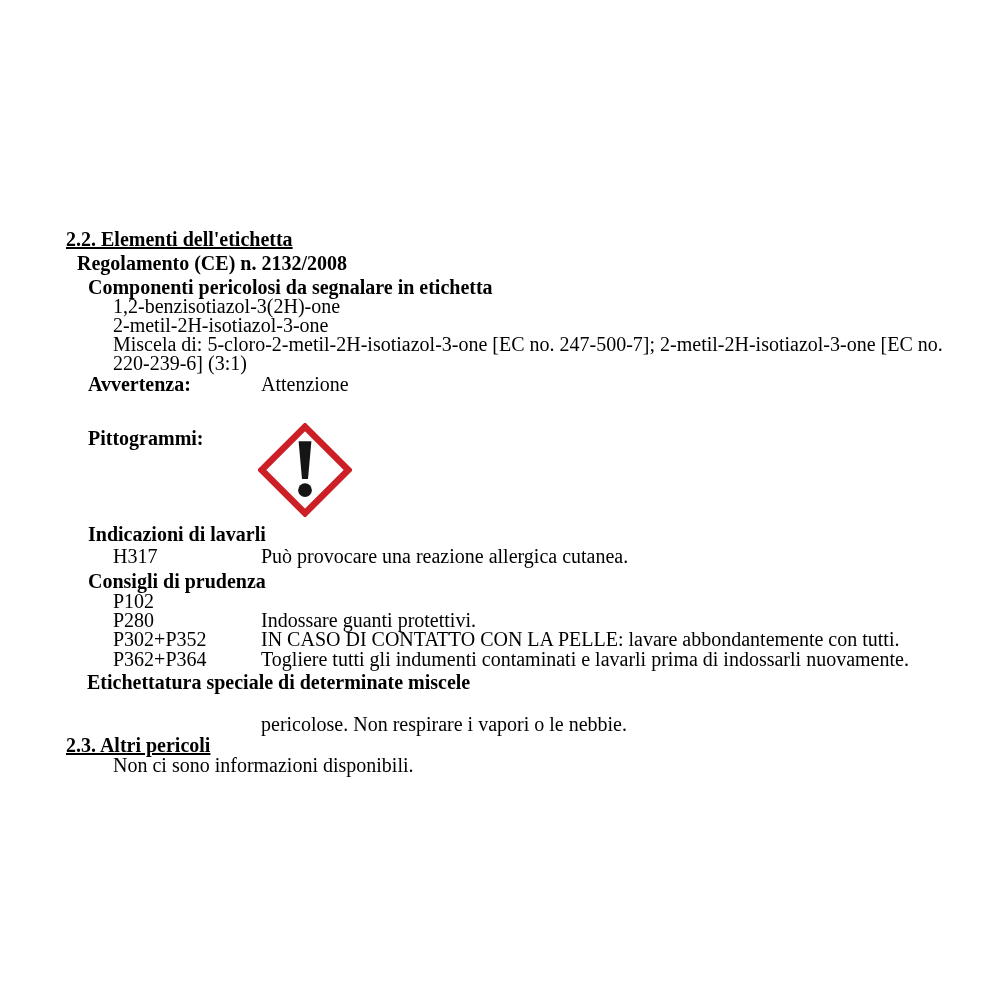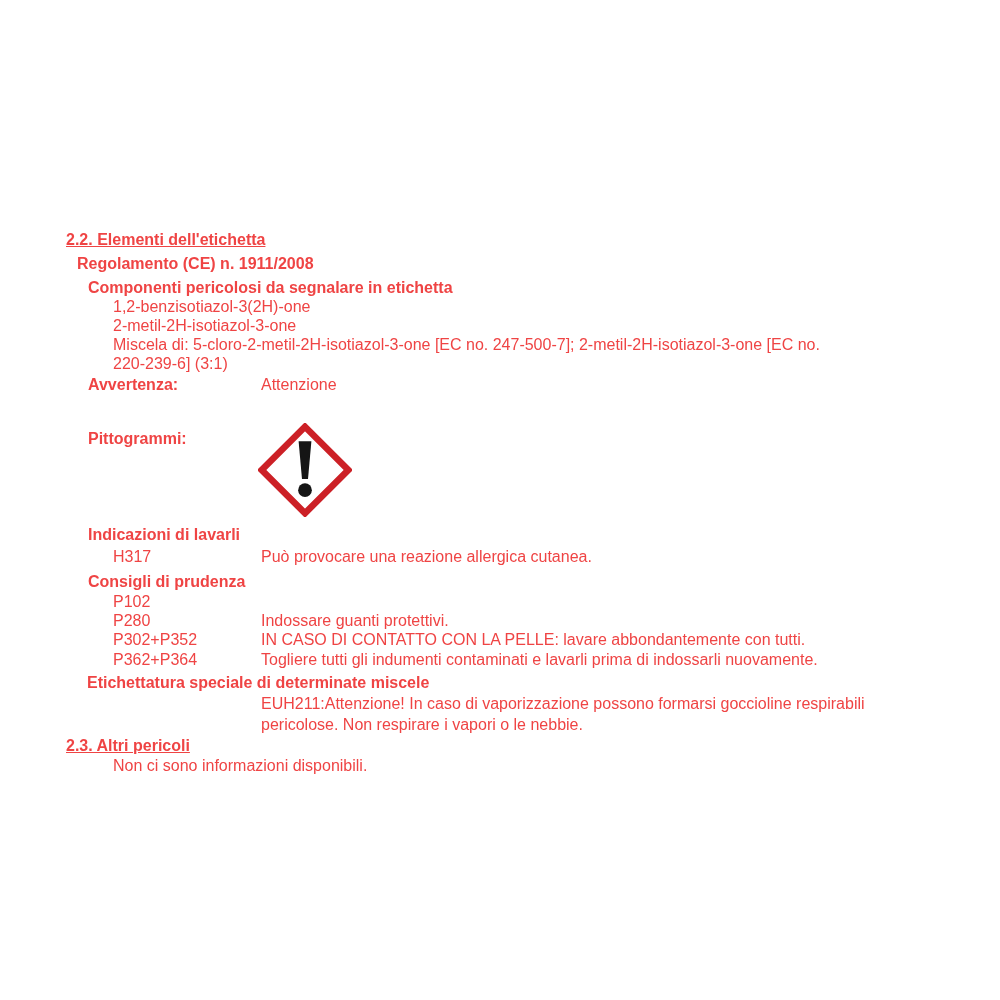--- a/index.html
+++ b/index.html
@@ -7,24 +7,25 @@
     width:1000px;height:1000px;
     background:#ffffff;
     font-family:"Liberation Sans", sans-serif;
     color:#1f1f1f;
     position:relative;
     overflow:hidden;
   }
   .doc{position:absolute;inset:0;}
   .row{
     position:absolute;
-    font-size:16px;
+    font-size:20px;
     line-height:19px;
     white-space:nowrap;
-    color:#ef4444;
+    color:#000000;
+    font-family:Liberation Serif, serif;
   }
   .b{font-weight:bold;}
   .u{text-decoration:underline;}
   
   .lv0{left:66px;}
   .lv1{left:77px;}
   .lv2{left:88px;}
   .lv3{left:113px;}
   .val{left:261px;text-align:center;}
   .picto{
@@ -33,21 +34,21 @@
     width:94px; height:94px;
   }
 </style>
 </head>
 <body>
 
 <div class="doc">
 
   <div class="row lv0 b u" style="top:230px">2.2. Elementi dell'etichetta</div>
 
-  <div class="row lv1 b" style="top:254px">Regolamento (CE) n. 1911/2008</div>
+  <div class="row lv1 b" style="top:254px">Regolamento (CE) n. 2132/2008</div>
 
   <div class="row lv2 b" style="top:278px">Componenti pericolosi da segnalare in etichetta</div>
 
   <div class="row lv3" style="top:297px">1,2-benzisotiazol-3(2H)-one</div>
   <div class="row lv3" style="top:316px">2-metil-2H-isotiazol-3-one</div>
   <div class="row lv3" style="top:335px">Miscela di: 5-cloro-2-metil-2H-isotiazol-3-one [EC no. 247-500-7]; 2-metil-2H-isotiazol-3-one [EC no.</div>
   <div class="row lv3" style="top:354px">220-239-6] (3:1)</div>
 
   <div class="row lv2 b" style="top:375px">Avvertenza:</div>
   <div class="row val" style="top:375px">Attenzione</div>
@@ -71,19 +72,18 @@
   <div class="row lv3" style="top:611px">P280</div>
   <div class="row val" style="top:611px">Indossare guanti protettivi.</div>
 
   <div class="row lv3" style="top:630px">P302+P352</div>
   <div class="row val" style="top:630px">IN CASO DI CONTATTO CON LA PELLE: lavare abbondantemente con tutti.</div>
 
   <div class="row lv3" style="top:650px">P362+P364</div>
   <div class="row lv2 b" style="top:673px; left:87px">Etichettatura speciale di determinate miscele</div>
 
   <div class="row val" style="top:650px">Togliere tutti gli indumenti contaminati e lavarli prima di indossarli nuovamente.</div>
-  <div class="row val" style="top:694px">EUH211:Attenzione! In caso di vaporizzazione possono formarsi goccioline respirabili</div>
   <div class="row val" style="top:715px">pericolose. Non respirare i vapori o le nebbie.</div>
 
   <div class="row lv0 b u" style="top:736px">2.3. Altri pericoli</div>
   <div class="row lv3" style="top:756px">Non ci sono informazioni disponibili.</div>
 
 </div>
 
 </body></html>

